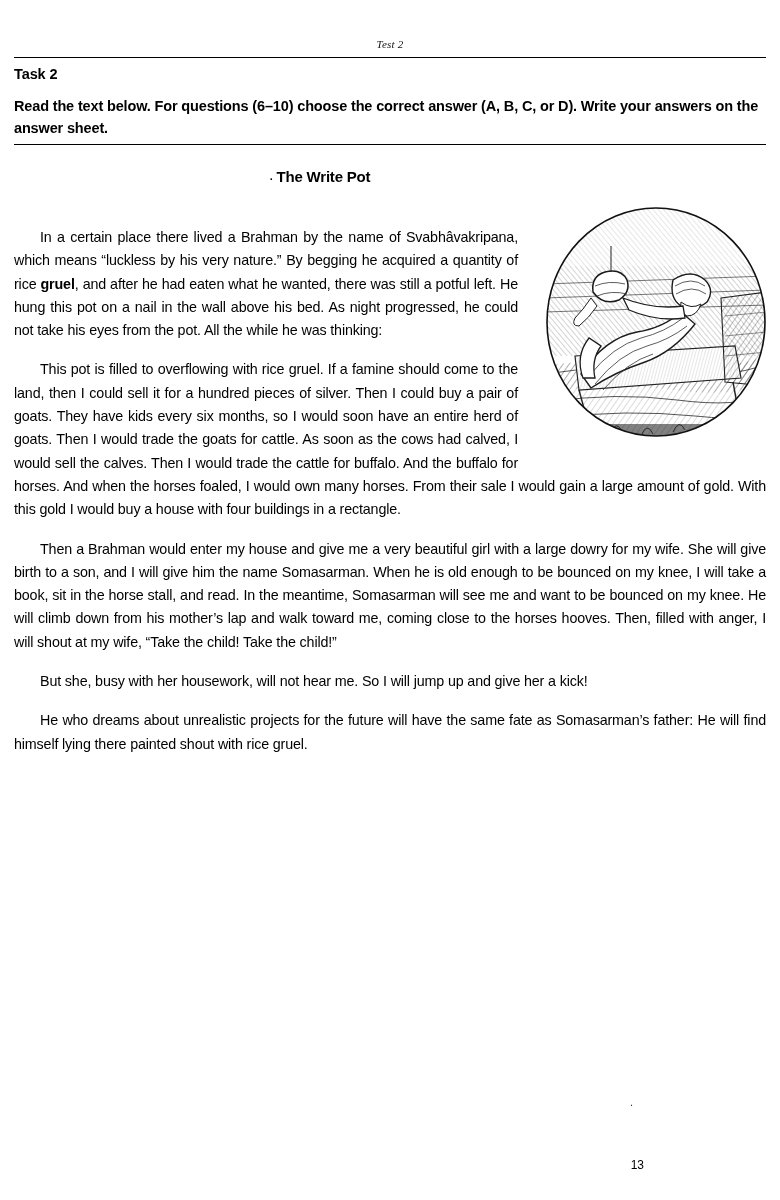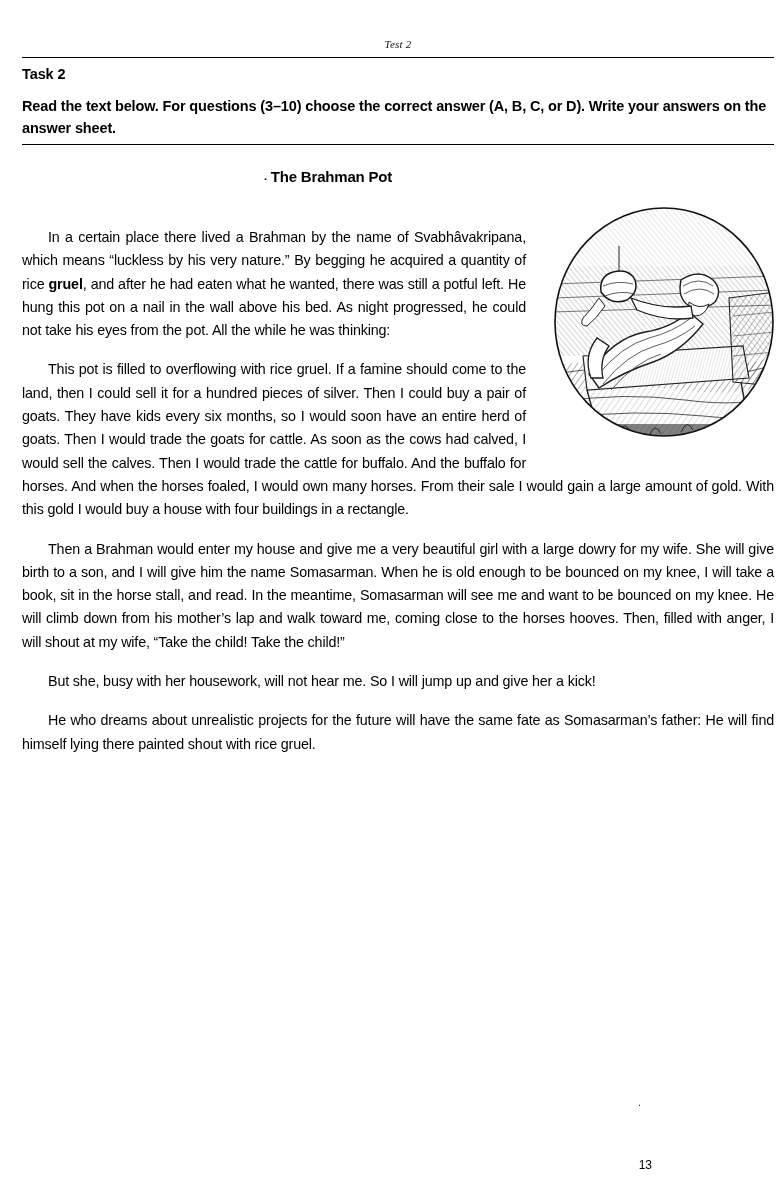--- a/index.html
+++ b/index.html
@@ -11,21 +11,21 @@
     width: 780px;
     height: 1200px;
     position: relative;
     font-family: "Liberation Sans", sans-serif;
     color: #000000;
     overflow: hidden;
   }
 
   .page {
     position: absolute;
-    left: 8px; top: 0;
+    left: 0; top: 0;
     width: 660px;
     height: 1200px;
     box-sizing: border-box;
     padding: 11px;
   }
 
   
   .running-head {
     position: absolute;
     top: 38px;
@@ -150,26 +150,26 @@
 </head>
 <body>
 
 <div class="page">
 
   <div class="running-head">Test 2</div>
   <div class="rule-top"></div>
 
   <div class="task-title">Task 2</div>
 
-  <div class="instructions">Read the text below. For questions (3–10) choose the correct answer (A, B, C, or D). Write your answers on the answer sheet.</div>
+  <div class="instructions">Read the text below. For questions (6–10) choose the correct answer (A, B, C, or D). Write your answers on the answer sheet.</div>
 
   <div class="rule-under-instructions"></div>
 
   <div class="story-title">
-    <span class="pre-dot">.</span><span>The Brahman Pot</span>
+    <span class="pre-dot">.</span><span>The Write Pot</span>
   </div>
 
   <div class="illustration">
     <svg width="222" height="232" viewBox="0 0 222 232" xmlns="http://www.w3.org/2000/svg">
       <defs>
         <clipPath id="circClip">
           <ellipse cx="111" cy="116" rx="109" ry="114"></ellipse>
         </clipPath>
         <pattern id="hatch" width="5" height="5" patternUnits="userSpaceOnUse" patternTransform="rotate(35)">
           <line x1="0" y1="0" x2="0" y2="5" stroke="#2b2b2b" stroke-width="1"></line>

